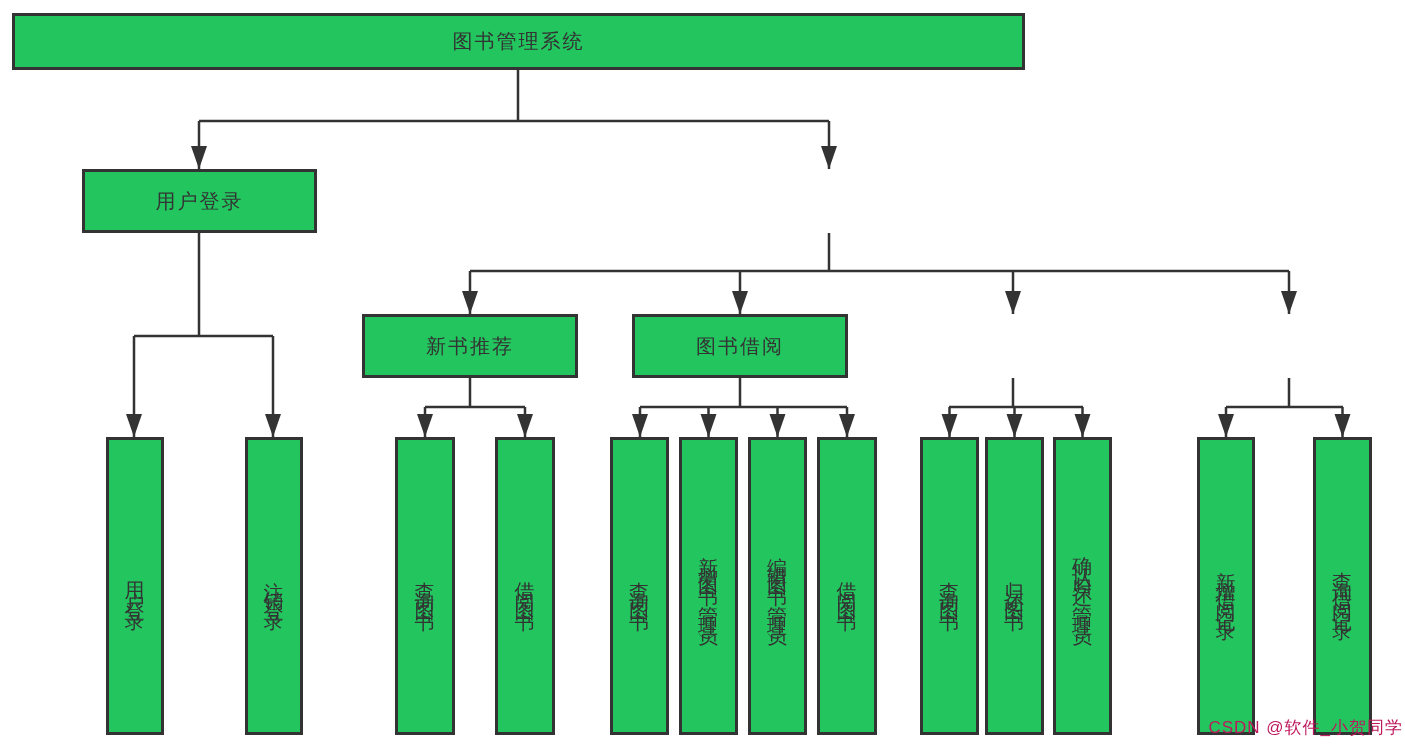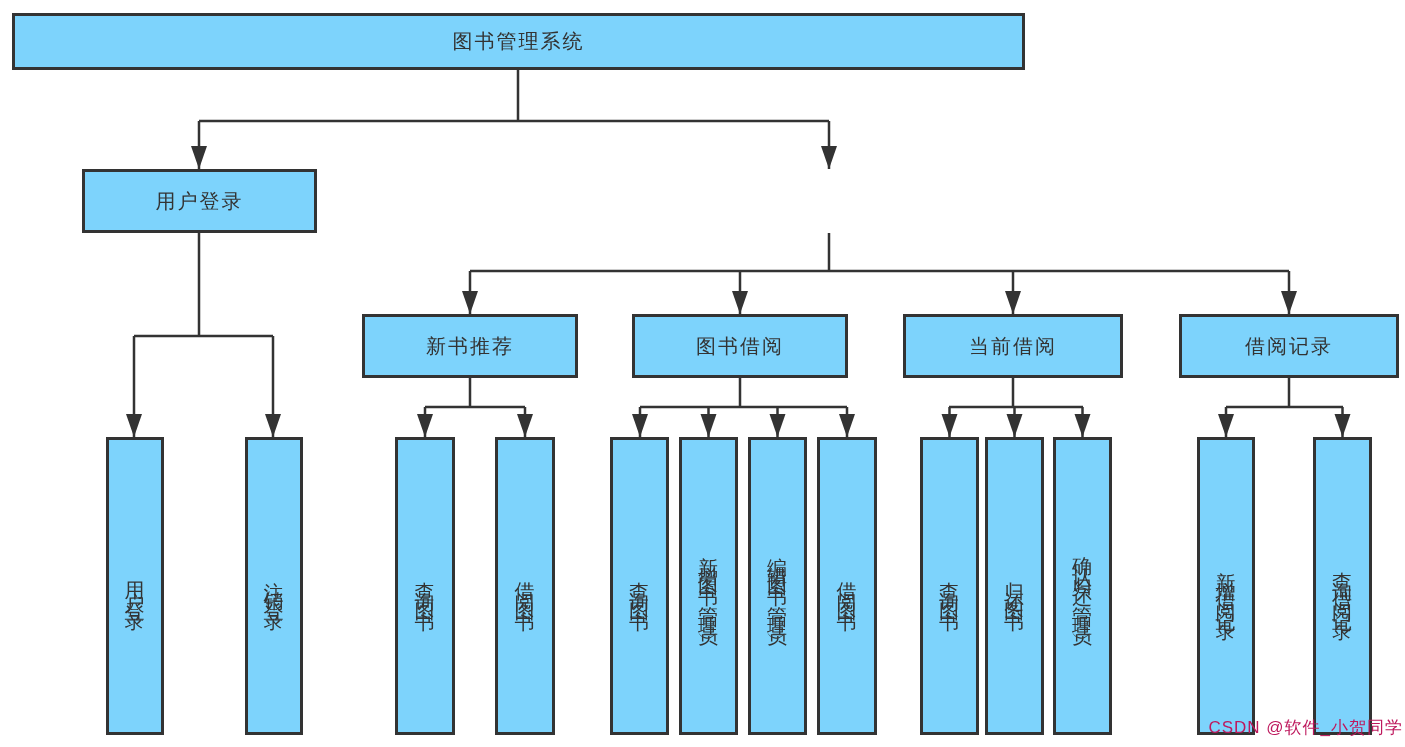--- a/index.html
+++ b/index.html
@@ -10,21 +10,21 @@
     background: #ffffff;
     font-family: "Liberation Sans", "DejaVu Sans", sans-serif;
     color: #333333;
     overflow: hidden;
   }
   .wires { position: absolute; left: 0; top: 0; width: 1405px; height: 747px; }
   .node {
     position: absolute;
     box-sizing: border-box;
     border: 3px solid #333333;
-    background: #7dd3fc;
+    background: #22c55e;
     display: flex;
     align-items: center;
     justify-content: center;
   }
   .hnode { font-size: 20px; letter-spacing: 2px; white-space: nowrap; }
   .vnode { top: 437px; height: 298px; }
   .vnode .vtext {
     writing-mode: vertical-rl;
     text-orientation: mixed;
     font-size: 20px;
@@ -92,26 +92,20 @@
   <div class="node hnode" style="left:82px; top:169px; width:235px; height:64px;">
     <span>用户登录</span>
   </div>
 
   <div class="node hnode" style="left:632px; top:314px; width:216px; height:64px;">
     <span>图书借阅</span>
   </div>
   <div class="node hnode" style="left:362px; top:314px; width:216px; height:64px;">
     <span>新书推荐</span>
   </div>
-  <div class="node hnode" style="left:903px; top:314px; width:220px; height:64px;">
-    <span>当前借阅</span>
-  </div>
-  <div class="node hnode" style="left:1179px; top:314px; width:220px; height:64px;">
-    <span>借阅记录</span>
-  </div>
 
   <div class="node vnode" style="left:106px; width:58px;">
     <span class="vtext">用户登录</span>
   </div>
   <div class="node vnode" style="left:245px; width:58px;">
     <span class="vtext">注销登录</span>
   </div>
 
   <div class="node vnode" style="left:395px; width:60px;">
     <span class="vtext">查询图书</span>

